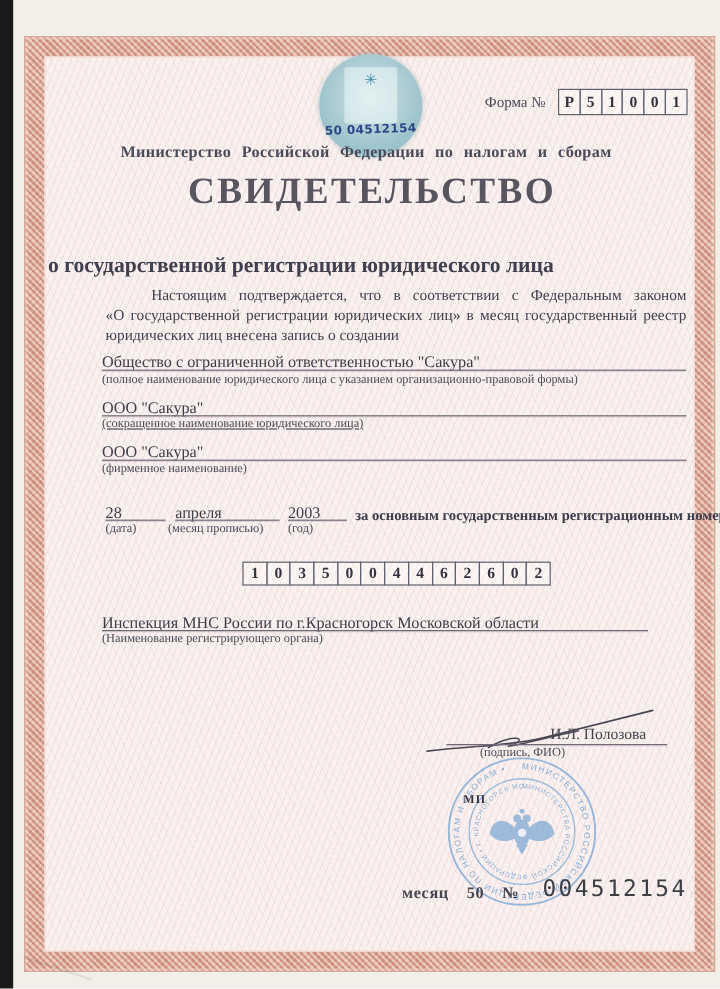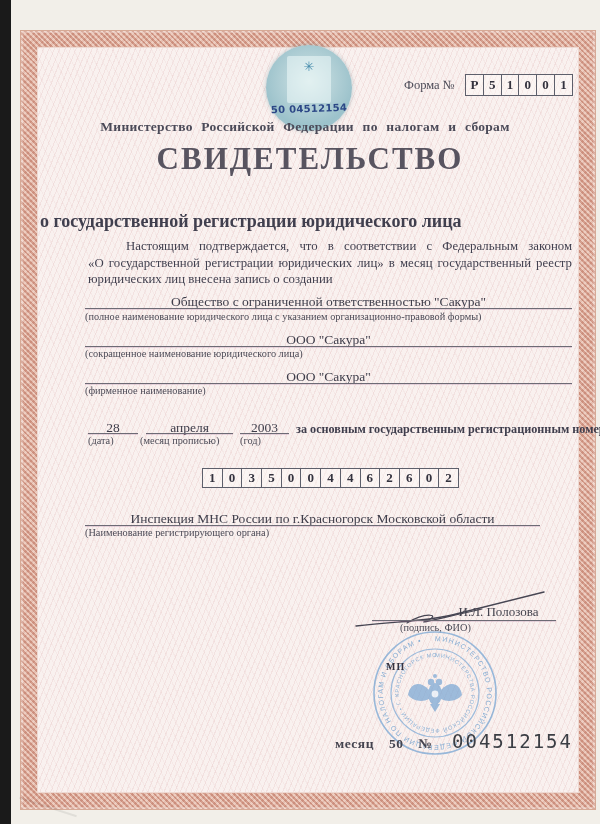--- a/index.html
+++ b/index.html
@@ -56,21 +56,21 @@
   .title{position:absolute;left:40px;right:20px;top:141px;text-align:center;
     font-weight:bold;font-size:31px;letter-spacing:2px;color:#585460;}
   .subtitle{position:absolute;left:40px;right:50px;top:211px;text-align:left;
     font-weight:bold;font-size:18px;color:#403f4e;}
   
   .para{position:absolute;left:88px;top:238px;width:484px;
     font-weight:normal;font-size:12.8px;line-height:16.5px;color:#403f4e;}
   .para .l1{text-indent:38px;text-align:justify;text-align-last:justify;}
   .para .l2{text-align:justify;text-align-last:justify;}
   
-  .fval{position:absolute;text-align:center;font-size:13.5px;color:#3e3d4a;}
+  .fval{position:absolute;font-size:13.5px;color:#3e3d4a;}
   .fline{position:absolute;height:0;border-bottom:1px solid #6d6b75;box-shadow:0 1px 0 rgba(170,120,160,.25);}
   .fcap{position:absolute;font-size:10.3px;color:#4c4b57;}
   .bold-inline{position:absolute;font-weight:bold;font-size:12.2px;color:#3e3d4c;white-space:nowrap;}
   
   .sig-left{position:absolute;left:85px;top:606px;font-size:13px;color:#44434e;}
   .sig-name{position:absolute;left:440px;width:117px;top:604px;text-align:center;font-size:13px;color:#44434e;}
   .sig-svg{position:absolute;left:352px;top:588px;}
   .mp{position:absolute;left:386px;top:661px;font-weight:bold;font-size:10px;letter-spacing:1px;color:#343341;text-align:right;}
   .stamp-svg{position:absolute;left:350px;top:616px;opacity:.9;}
   
@@ -116,21 +116,21 @@
       <div class="l2">«О государственной регистрации юридических лиц» в месяц государственный реестр</div>
       <div class="l3">юридических лиц внесена запись о создании</div>
     </div>
 
     <div class="fval" style="left:85px;width:487px;top:294px;">Общество с ограниченной ответственностью "Сакура"</div>
     <div class="fline" style="left:85px;width:487px;top:308px;"></div>
     <div class="fcap" style="left:85px;width:487px;top:311px;">(полное наименование юридического лица с указанием организационно-правовой формы)</div>
 
     <div class="fval" style="left:85px;width:487px;top:332px;">ООО "Сакура"</div>
     <div class="fline" style="left:85px;width:487px;top:346px;"></div>
-    <div class="fcap" style="left:85px;width:487px;top:348px;">(сокращенное наименование юридического лица)</div>
+    <div class="fcap" style="left:85px;width:487px;top:348px;text-decoration:underline;">(сокращенное наименование юридического лица)</div>
 
     <div class="fval" style="left:85px;width:487px;top:369px;">ООО "Сакура"</div>
     <div class="fline" style="left:85px;width:487px;top:383px;"></div>
     <div class="fcap" style="left:85px;width:487px;top:385px;">(фирменное наименование)</div>
 
     <div class="fval" style="left:88px;width:50px;top:420px;">28</div>
     <div class="fline" style="left:88px;width:50px;top:433px;"></div>
     <div class="fcap" style="left:88px;width:50px;top:435px;">(дата)</div>
 
     <div class="fval" style="left:146px;width:87px;top:420px;">апреля</div>

